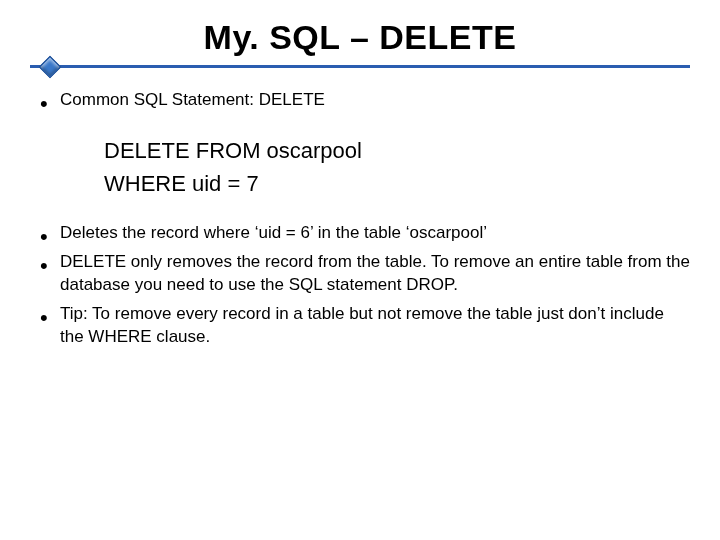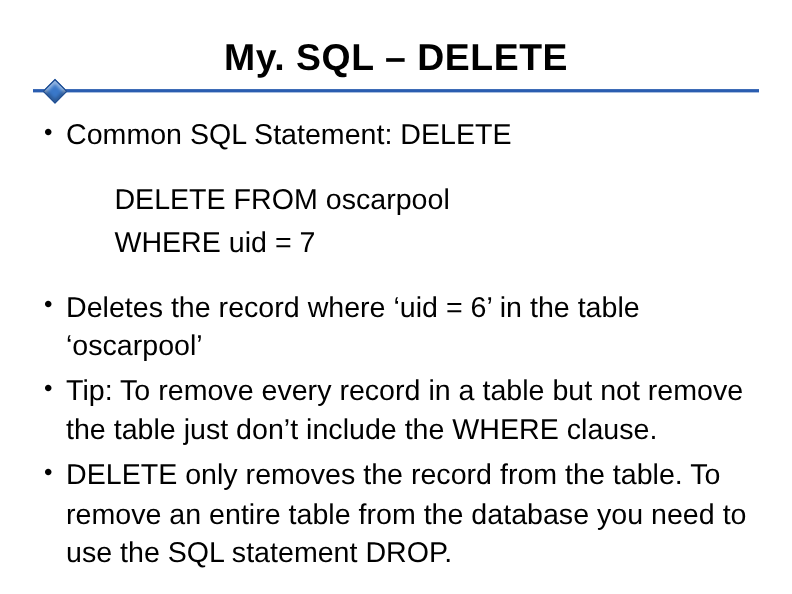--- a/index.html
+++ b/index.html
@@ -10,21 +10,21 @@
     background: #ffffff;
     font-family: Arial, Helvetica, sans-serif;
     color: #000000;
     overflow: hidden;
   }
   .slide {
     position: relative;
     width: 720px;
     height: 540px;
     box-sizing: border-box;
-    padding: 26px 30px 20px 30px;
+    padding: 10px 30px 20px 30px;
   }
   .title {
     font-size: 34px;
     font-weight: bold;
     text-align: center;
     margin: 8px 0 2px 0;
     letter-spacing: 0.5px;
   }
   .rule {
     position: relative;
@@ -51,34 +51,34 @@
   }
   ul.top {
     list-style: none;
     padding: 0 0 0 6px;
     margin: 0;
   }
   ul.top > li {
     position: relative;
     padding-left: 24px;
     margin: 6px 0;
-    font-size: 26px;
+    font-size: 17px;
     line-height: 1.35;
   }
   ul.top > li::before {
     content: "•";
     position: absolute;
     left: 4px;
     top: 0;
     font-size: 22px;
     color: #000;
   }
   .code-block {
     margin: 22px 0 22px 74px;
-    font-size: 26px;
+    font-size: 22px;
     line-height: 1.5;
   }
 </style>
 </head>
 <body>
 
 <div class="slide">
 
   <div class="title">My. SQL – DELETE</div>
 
@@ -96,20 +96,20 @@
   <div class="code-block">
     <div>DELETE FROM oscarpool</div>
     <div>WHERE uid = 7</div>
   </div>
 
   <ul class="top">
     <li>
       <span>Deletes the record where ‘uid = 6’ in the table ‘oscarpool’</span>
     </li>
     <li>
-      <span>Tip: To remove every record in a table but not remove the table just don’t include the WHERE clause.</span>
+      <span>DELETE only removes the record from the table. To remove an entire table from the database you need to use the SQL statement DROP.</span>
     </li>
     <li>
-      <span>DELETE only removes the record from the table. To remove an entire table from the database you need to use the SQL statement DROP.</span>
+      <span>Tip: To remove every record in a table but not remove the table just don’t include the WHERE clause.</span>
     </li>
   </ul>
 
 </div>
 
 </body></html>

